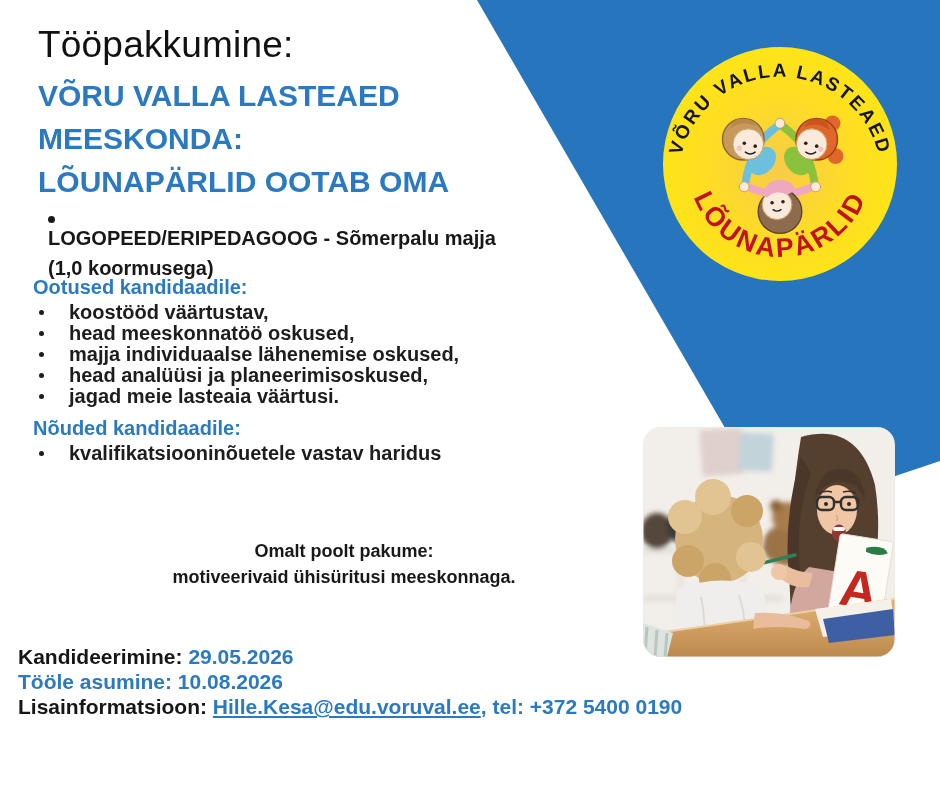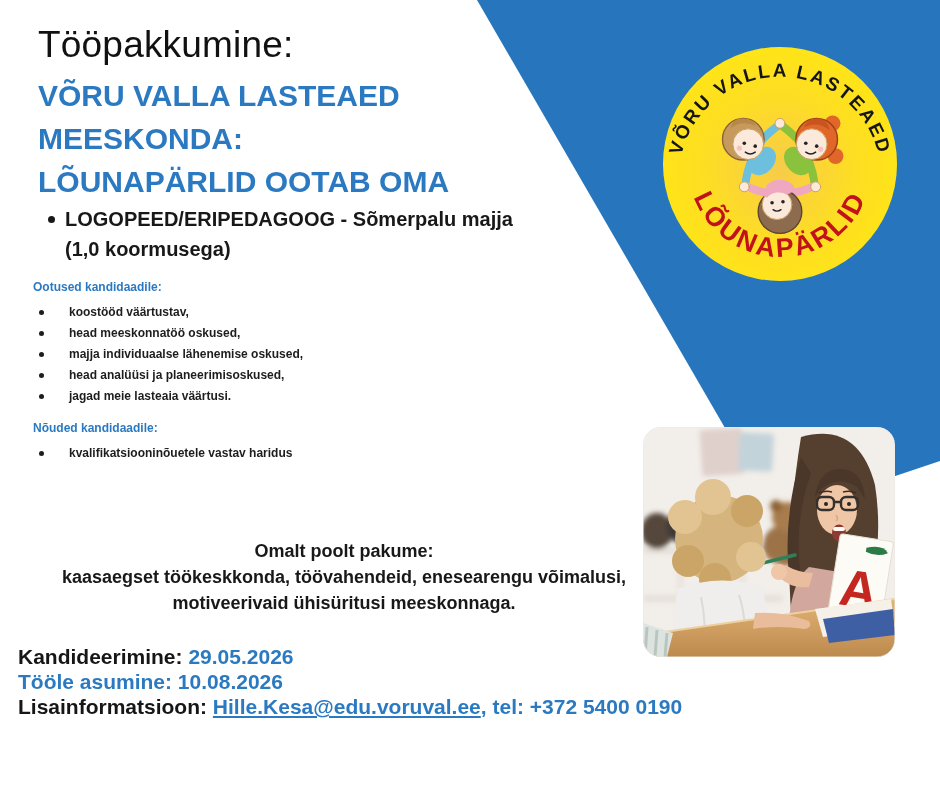--- a/index.html
+++ b/index.html
@@ -13,23 +13,23 @@
   
   #blue-wedge{left:0;top:0;width:940px;height:788px;z-index:1;pointer-events:none;}
   
   #logo{left:661px;top:45px;width:238px;height:238px;z-index:3;}
   
   #photo{left:643px;top:427px;width:252px;height:230px;z-index:3;border-radius:18px;overflow:hidden;}
   
   #title{left:38px;top:24px;font-size:37px;font-weight:normal;letter-spacing:.2px;color:#111;z-index:2;}
   #subtitle{left:38px;top:74px;font-size:30px;line-height:43px;font-weight:bold;color:#2b7ac1;z-index:2;}
   #position{left:48px;top:204px;z-index:2;font-size:20px;line-height:30px;font-weight:bold;color:#181818;}
-  #position .row{display:flex;}
+  #position .row{display:flex;flex-direction:column;}
   .big-dot{width:7px;height:7px;border-radius:50%;background:#181818;margin:12px 10px 0 0;flex:0 0 auto;}
-  .sec{z-index:2;font-size:12px;line-height:21px;font-weight:bold;}
+  .sec{z-index:2;font-size:20px;line-height:21px;font-weight:bold;}
   .sec-head{color:#2b7ac1;margin-bottom:4px;}
   .bi{display:flex;color:#1d1d1d;gap:16px;}
   .sm-dot{width:5px;height:5px;border-radius:50%;background:#1d1d1d;margin:8px 9px 0 6px;flex:0 0 auto;}
   #expect{left:33px;top:277px;}
   #require{left:33px;top:418px;}
   #offer{left:0;top:538px;width:608px;text-align:center;font-size:18px;line-height:26px;font-weight:bold;color:#181818;z-index:2;margin-left:40px;}
   #contact{left:18px;top:645px;font-size:21px;line-height:23px;font-weight:bold;z-index:2;}
   #contact .line{margin-bottom:2px;}
   .blue-t{color:#2b7ac1;}
   .black-t{color:#161616;}
@@ -87,21 +87,20 @@
 <div id="require" class="abs sec">
   <div class="sec-head">Nõuded kandidaadile:</div>
   <div class="bi">
       <span class="sm-dot"></span>
       <span>kvalifikatsiooninõuetele vastav haridus</span>
     </div>
 </div>
 
 <div id="offer" class="abs">
   <div>Omalt poolt pakume:</div>
-  <div>kaasaegset töökeskkonda, töövahendeid, enesearengu võimalusi,</div>
   <div>motiveerivaid ühisüritusi  meeskonnaga.</div>
 </div>
 
 <div id="contact" class="abs">
   <div class="line">
     <span class="black-t">Kandideerimine:</span>
     <span class="blue-t">29.05.2026</span>
   </div>
   <div class="line blue-t">Tööle asumine: 10.08.2026</div>
   <div class="line">

